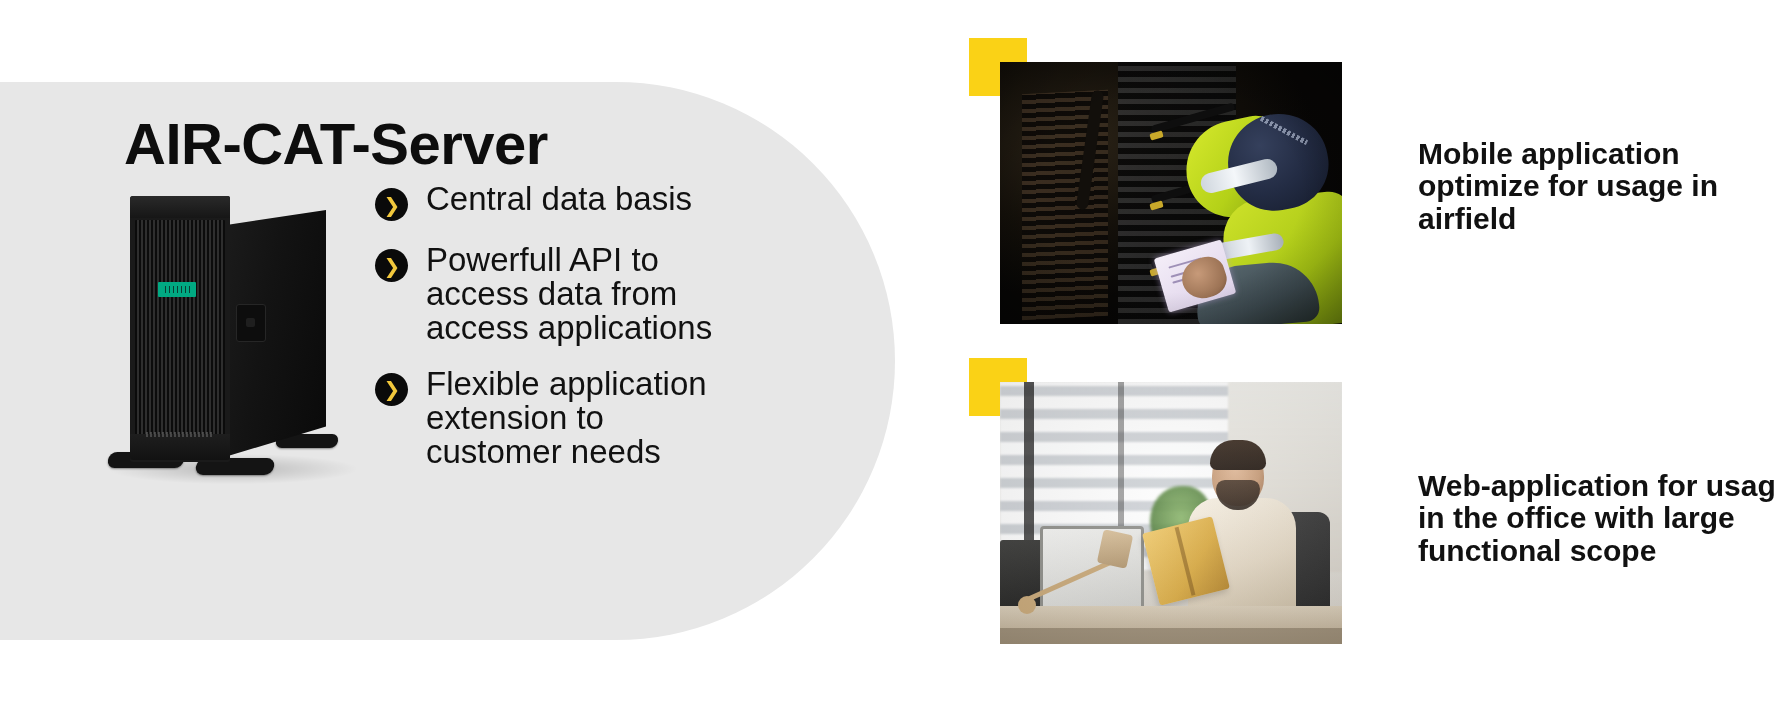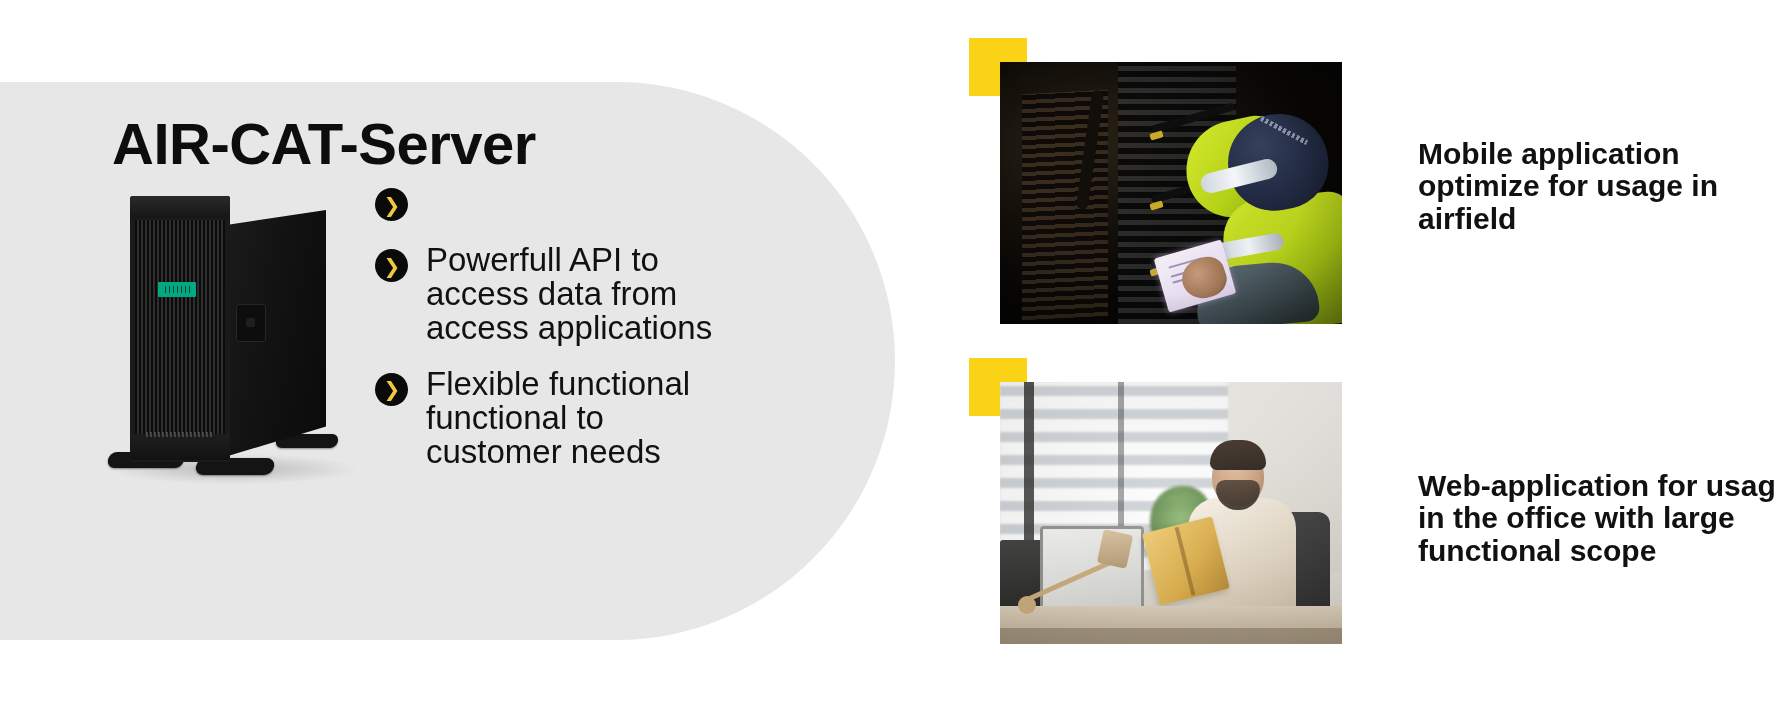--- a/index.html
+++ b/index.html
@@ -24,21 +24,21 @@
     top: 82px;
     width: 895px;
     height: 558px;
     background: #e7e7e7;
     border-top-right-radius: 279px 279px;
     border-bottom-right-radius: 279px 279px;
   }
 
   #slide-title {
     position: absolute;
-    left: 112px;
+    left: 124px;
     top: 110px;
     font-size: 58px;
     font-weight: bold;
     letter-spacing: -0.5px;
     color: #0d0d0d;
     white-space: nowrap;
   }
 
   
   #server-figure {
@@ -544,34 +544,35 @@
   <div class="srv-brandtext"></div>
   <div class="srv-logo"></div>
 </div>
 
 <div id="bullet-list">
 
   <div class="bullet-row">
     <div class="bullet-marker">
       <span class="chev">❯</span>
     </div>
+    <div class="bullet-text">Central data basis</div>
   </div>
 
   <div class="bullet-row">
     <div class="bullet-marker">
       <span class="chev">❯</span>
     </div>
     <div class="bullet-text">Powerfull API to access data from access applications</div>
   </div>
 
   <div class="bullet-row">
     <div class="bullet-marker">
       <span class="chev">❯</span>
     </div>
-    <div class="bullet-text">Flexible functional functional to customer needs</div>
+    <div class="bullet-text">Flexible application extension to customer needs</div>
   </div>
 
 </div>
 
 <div class="photo-block" style="left:1000px; top:62px; width:342px; height:262px;">
   <div class="corner-accent"></div>
   <div class="photo-frame" id="photo-1-frame">
     <div class="p1-bg"></div>
     <div class="p1-rack"></div>
     <div class="p1-cable"></div>

